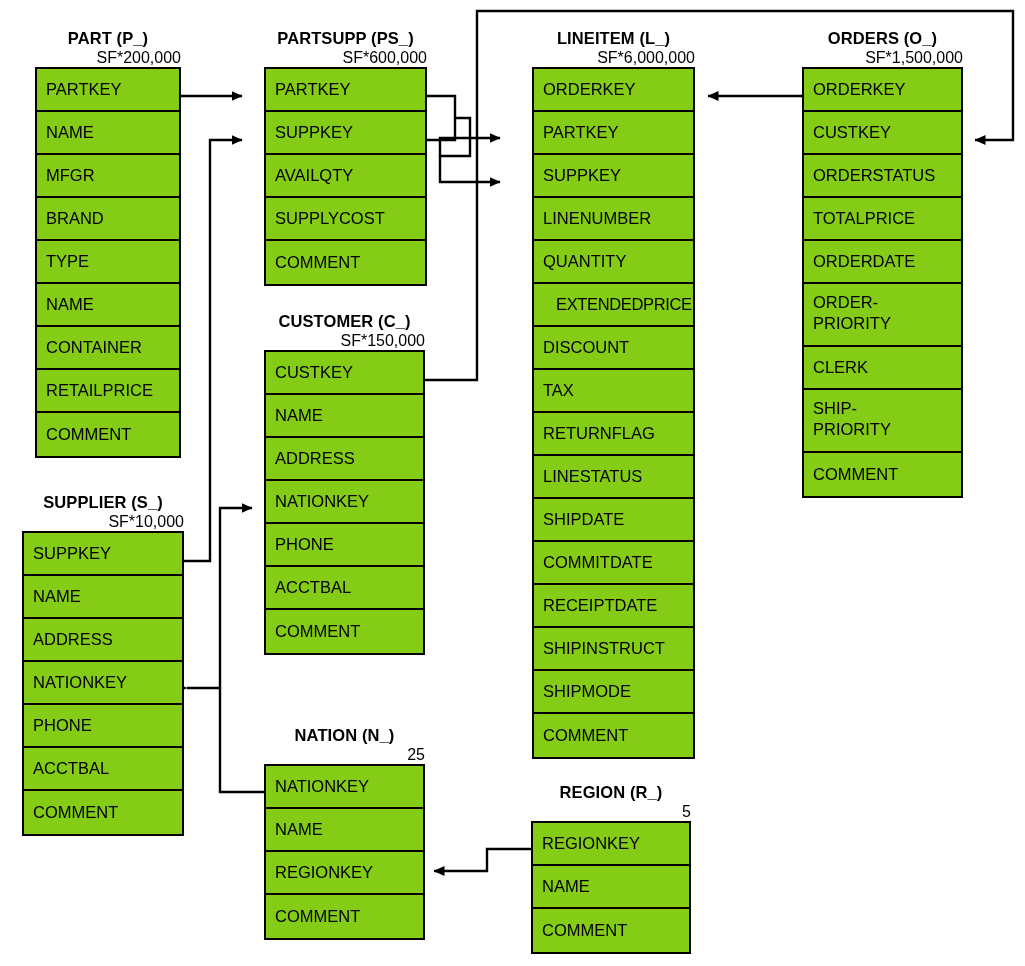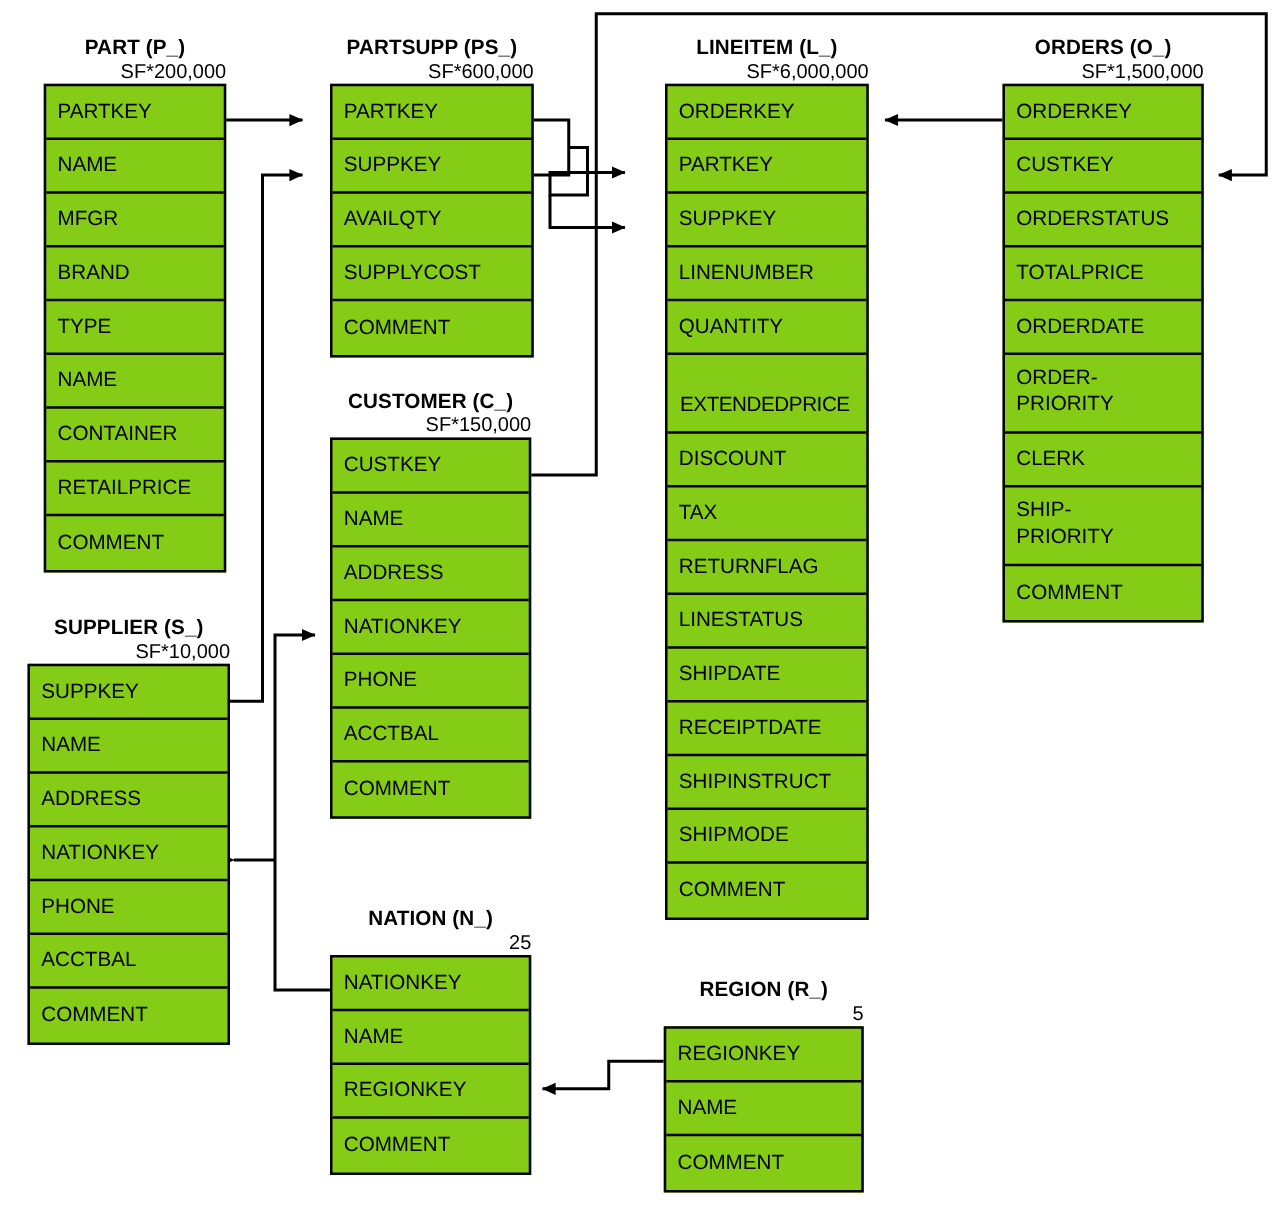--- a/index.html
+++ b/index.html
@@ -12,21 +12,21 @@
   .tbl-title{text-align:center;font-weight:bold;font-size:16.5px;line-height:20px;
              letter-spacing:0.1px;white-space:nowrap;}
   .tbl-card{text-align:right;font-size:16px;line-height:19px;white-space:nowrap;}
   .tbl-frame{border:2.2px solid #000;background:#84cc16;box-sizing:border-box;}
   .fld{border-bottom:2.2px solid #000;box-sizing:border-box;
        display:flex;align-items:center;padding-left:9px;
        font-size:16.5px;line-height:19px;height:43px;white-space:nowrap;}
   .fld:last-child{border-bottom:none;}
   .fld.two-line{height:63px;display:block;padding-top:8px;}
   .fld.two-line span{display:block;line-height:21px;}
-  .fld.tight{letter-spacing:-0.35px;padding-left:10px;margin-top:20px;}
+  .fld.tight{letter-spacing:-0.35px;padding-left:22px;}
 </style>
 </head>
 <body>
 
 <div id="diagram">
 
   <svg class="wires" viewBox="0 0 1025 966" xmlns="http://www.w3.org/2000/svg">
     <defs>
       <marker id="ar-r" markerWidth="11" markerHeight="11" refX="10.5" refY="5.5" orient="0" markerUnits="userSpaceOnUse">
         <path d="M0,0.6 L11,5.5 L0,10.4 Z" fill="#000"></path>
@@ -92,20 +92,21 @@
       <div class="fld">PARTKEY</div>
       <div class="fld">SUPPKEY</div>
       <div class="fld">LINENUMBER</div>
       <div class="fld">QUANTITY</div>
       <div class="fld tight">EXTENDEDPRICE</div>
       <div class="fld">DISCOUNT</div>
       <div class="fld">TAX</div>
       <div class="fld">RETURNFLAG</div>
       <div class="fld">LINESTATUS</div>
       <div class="fld">SHIPDATE</div>
+      <div class="fld">COMMITDATE</div>
       <div class="fld">RECEIPTDATE</div>
       <div class="fld">SHIPINSTRUCT</div>
       <div class="fld">SHIPMODE</div>
       <div class="fld">COMMENT</div>
     </div>
   </div>
 
   <div class="table-box" style="left:802px;top:28px;width:161px;">
     <div class="tbl-title">ORDERS (O_)</div>
     <div class="tbl-card">SF*1,500,000</div>

